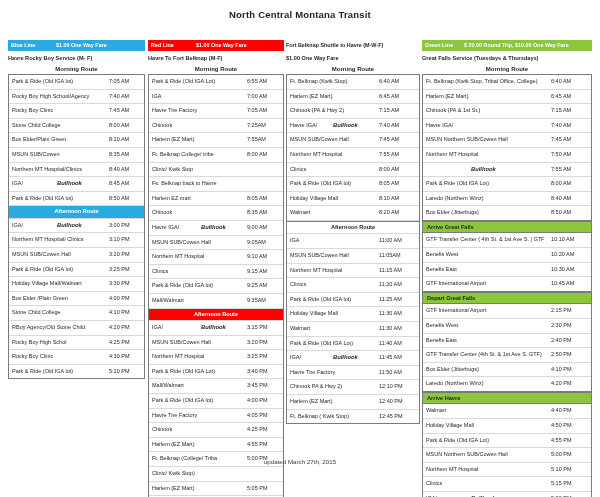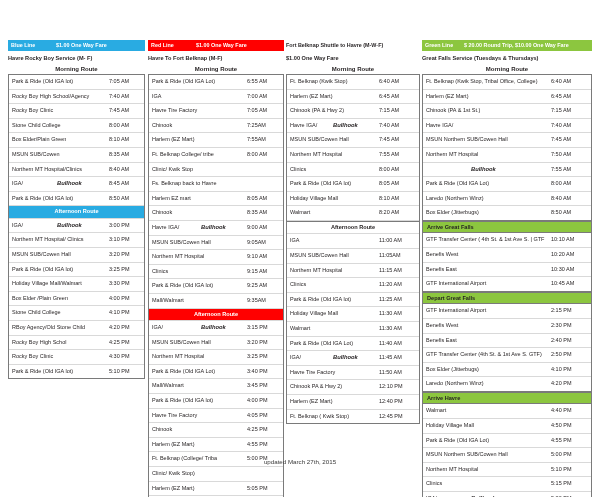--- a/index.html
+++ b/index.html
@@ -160,20 +160,21 @@
     border: 1px solid #7a7a7a;
     border-bottom: none;
     margin-top: 0;
   }
 </style>
 </head>
 <body>
 
 <div id="page">
 
+  <div class="page-title">North Central Montana Transit</div>
 
   <div class="col col-1">
       <div class="line-bar bar-blue">
         <span class="lb-name">Blue Line</span>
         <span class="lb-fare">$1.00 One Way Fare</span>
       </div>
       <div class="svc-title">Havre Rocky Boy Service (M- F)</div>
       <div class="route-head">Morning  Route</div>
       <div class="sched closed">
         <div class="row">

